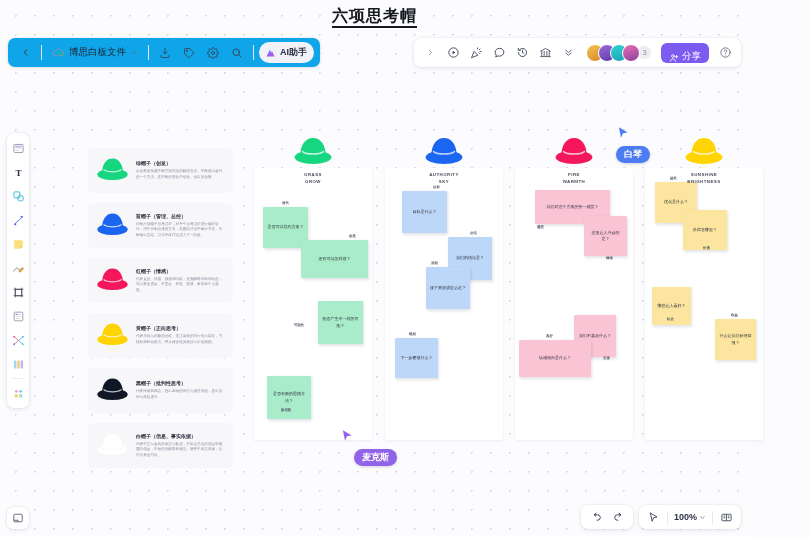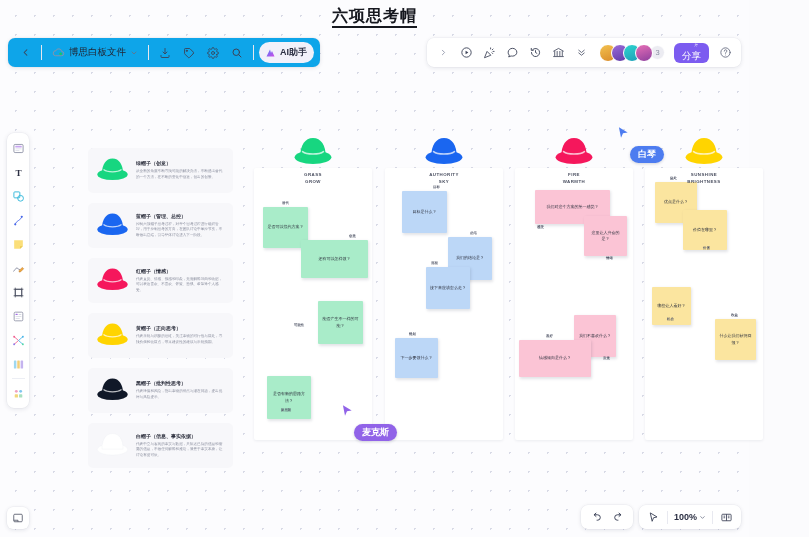--- a/index.html
+++ b/index.html
@@ -73,21 +73,20 @@
   .avatar-more {
     width: 15px; height: 15px; border-radius: 50%; background: #ececf2;
     color: #8b8fa3; font-size: 7.5px; display: flex; align-items: center;
     justify-content: center; margin-left: -3px; border: 1.5px solid #fff;
   }
   .share-btn {
     display: flex; align-items: flex-end; gap: 3px;
     background: #7c5cf0; color: #fff; border-radius: 6px;
     height: 20px; padding: 0 8px; font-size: 9.5px; cursor: pointer;
     margin-left: 4px;
-    flex-direction: column;
   }
   .help-btn { margin-left: 4px; }
 
   
   .left-tools {
     position: absolute; left: 7px; top: 133px;
     width: 22px;
     background: #fff; border-radius: 7px;
     box-shadow: 0 1px 5px rgba(20,25,60,.11), 0 0 0 .5px rgba(20,25,60,.04);
     padding: 4px 0; z-index: 30;
@@ -633,19 +632,19 @@
         <div class="note" style="left: 70px; top: 151px; width: 41px; height: 41px; background: rgb(251, 229, 159);">
           <div class="note-text">什么让我们获得回报？</div>
         </div>
         <div class="note-tag" style="left: 86px; top: 145px;">收益</div>
       </div>
     </div>
 
   <div id="cursors-root">
       <div class="cursor-wrap" style="left: 616px; top: 125px;"><svg width="14" height="16" viewBox="0 0 24 24">
           <path d="M5 2 20 11 12 12.6 8.6 20z" fill="#4d7cf0"></path>
-        </svg><div style="margin-left:14px;margin-top:-2px;"><span class="cursor-chip" style="background:#4d7cf0">白琴</span></div></div>
-      <div class="cursor-wrap" style="left: 340px; top: 403px;"><svg width="14" height="16" viewBox="0 0 24 24">
+        </svg><div style="margin-top:-2px;"><span class="cursor-chip" style="background:#4d7cf0">白琴</span></div></div>
+      <div class="cursor-wrap" style="left: 340px; top: 428px;"><svg width="14" height="16" viewBox="0 0 24 24">
           <path d="M5 2 20 11 12 12.6 8.6 20z" fill="#9163e8"></path>
         </svg><div style="margin-left:14px;margin-top:-2px;"><span class="cursor-chip" style="background:#9163e8">麦克斯</span></div></div>
     </div>
 
 </div>
 
 </body></html>

